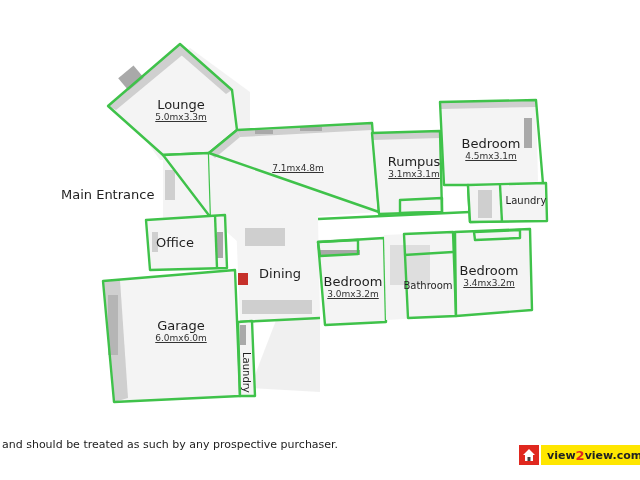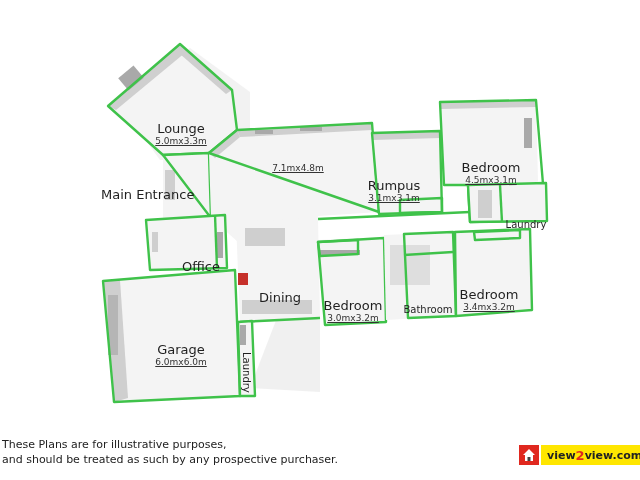--- a/index.html
+++ b/index.html
@@ -4,21 +4,21 @@
   <style>
     html, body { margin: 0; padding: 0; background: #ffffff; }
     body { width: 640px; height: 480px; position: relative; overflow: hidden; font-family: "DejaVu Sans", sans-serif; }
     #plan { position: absolute; left: 0; top: 0; width: 640px; height: 480px; }
     .room-fill { fill: #f4f4f4; }
     .room-edge { fill: none; stroke: #3fc24a; stroke-width: 2.4; stroke-linejoin: round; }
     .wall { fill: #cfcfcf; }
     .wall-dark { fill: #a9a9a9; }
     .shadow { fill: #e6e6e6; }
     .label { position: absolute; color: #1f1f1f; white-space: nowrap; transform: translateX(-50%); text-align: center; }
-    .label .name { font-size: 13px; display: block; line-height: 15px; margin-top: 24px; }
+    .label .name { font-size: 13px; display: block; line-height: 15px; }
     .label .dim { font-size: 9px; display: block; line-height: 11px; color: #333; text-decoration: underline; }
     .free-label { position: absolute; color: #1f1f1f; font-size: 13px; white-space: nowrap; }
     .small-name { font-size: 10px !important; }
     .laundry { position: absolute; font-size: 10px; color: #1f1f1f; transform-origin: left top; transform: rotate(90deg); white-space: nowrap; }
     .disclaimer { position: absolute; left: 2px; top: 437px; font-size: 11px; line-height: 15px; color: #222; }
     .disclaimer span { display: block; }
     .logo { position: absolute; left: 519px; top: 445px; height: 20px; display: flex; align-items: stretch; }
     .logo-icon { width: 20px; height: 20px; background: #e0281f; display: flex; align-items: center; justify-content: center; }
     .logo-text { background: #ffe600; padding: 0 6px 0 6px; font-size: 11px; font-weight: bold; color: #222; display: flex; align-items: center; margin-left: 2px; }
     .logo-text .two { color: #e0281f; font-size: 13px; }
@@ -130,35 +130,35 @@
 
 <div class="label" style="left:181px; top:97px;">
   <span class="name">Lounge</span>
   <span class="dim">5.0mx3.3m</span>
 </div>
 
 <div class="label" style="left:298px; top:163px;">
   <span class="dim">7.1mx4.8m</span>
 </div>
 
-<div class="label" style="left:394px; top:154px;">
+<div class="label" style="left:414px; top:154px;">
   <span class="name">Rumpus</span>
   <span class="dim">3.1mx3.1m</span>
 </div>
 
 <div class="label" style="left:491px; top:136px;">
   <span class="name">Bedroom</span>
   <span class="dim">4.5mx3.1m</span>
 </div>
 
 <div class="label" style="left:526px; top:193px;">
   <span class="name small-name">Laundry</span>
 </div>
 
-<div class="label" style="left:201px; top:235px;">
+<div class="label" style="left:175px; top:235px;">
   <span class="name">Office</span>
 </div>
 
 <div class="label" style="left:280px; top:266px;">
   <span class="name">Dining</span>
 </div>
 
 <div class="label" style="left:353px; top:274px;">
   <span class="name">Bedroom</span>
   <span class="dim">3.0mx3.2m</span>
@@ -173,24 +173,23 @@
   <span class="dim">3.4mx3.2m</span>
 </div>
 
 <div class="label" style="left:181px; top:318px;">
   <span class="name">Garage</span>
   <span class="dim">6.0mx6.0m</span>
 </div>
 
 <div class="laundry" style="left:252px; top:352px;">Laundry</div>
 
-<div class="free-label" style="left:61px; top:187px;margin-left:40px;">Main Entrance</div>
+<div class="free-label" style="left:61px; top:187px;">Main Entrance</div>
 
 <div class="disclaimer">
-  <span>These Plans are for illustrative purposes,</span>
   <span>and should be treated as such by any prospective purchaser.</span>
 </div>
 
 <div class="logo">
   <div class="logo-icon">
     <svg width="14" height="14" viewBox="0 0 14 14">
       <polygon points="7,1 13,7 11,7 11,13 3,13 3,7 1,7" fill="#ffffff"></polygon>
       <rect x="5.5" y="9" width="3" height="4" fill="#444"></rect>
     </svg>
   </div>

